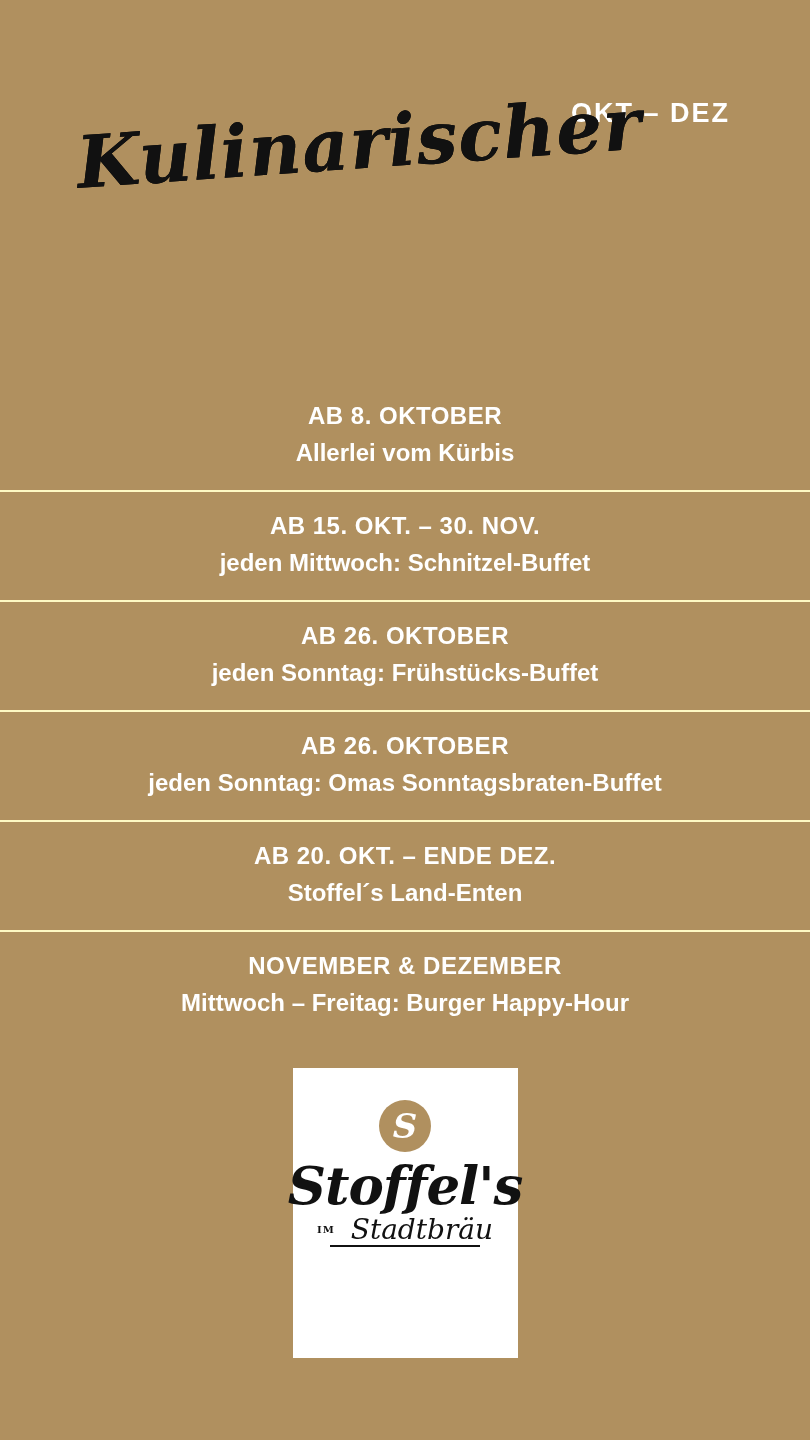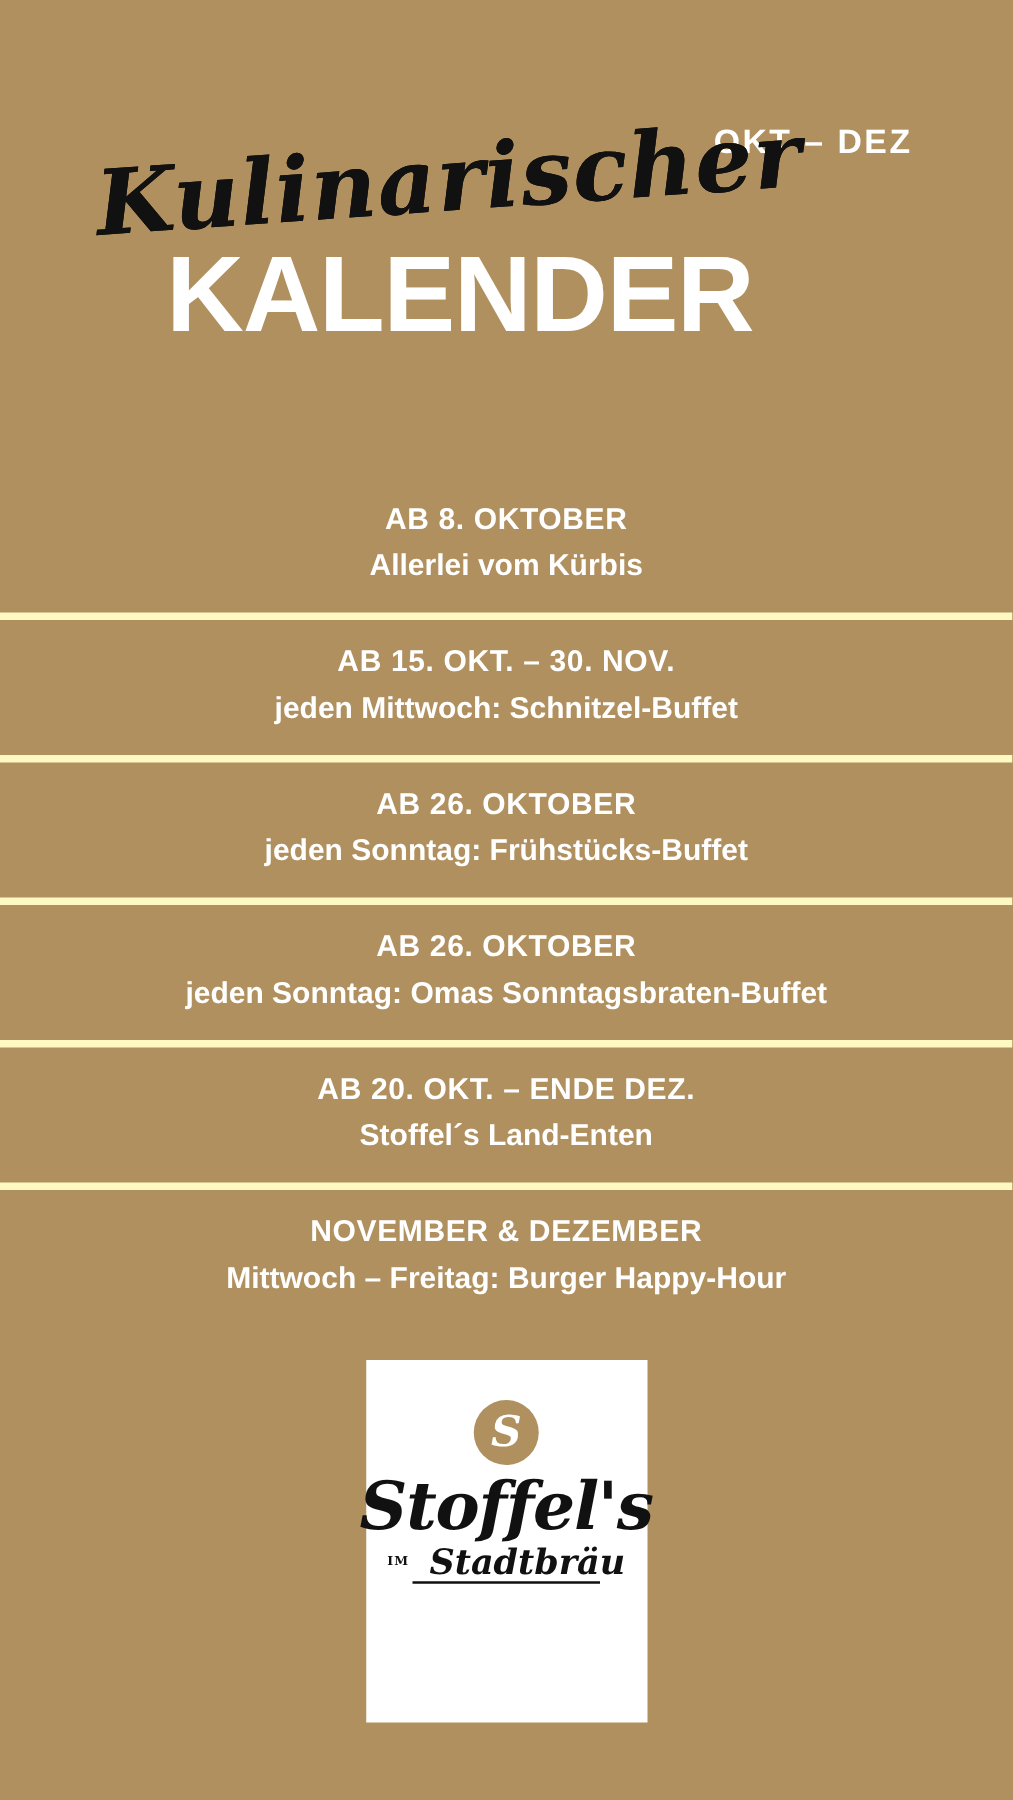--- a/index.html
+++ b/index.html
@@ -60,21 +60,21 @@
   .events {
     flex:0 0 auto;
     margin-top:52px;
   }
   .event {
     text-align:center;
     padding:18px 20px 20px 20px;
     color:#ffffff;
   }
   .event + .event {
-    border-top:6px solid #fef9c3;
+    border-top:2px solid #fef9c3;
   }
   .event .date {
     font-size:24px;
     font-weight:bold;
     letter-spacing:0.5px;
     line-height:1.35;
   }
   .event .desc {
     font-size:24px;
     font-weight:bold;
@@ -132,42 +132,41 @@
     color:#111;
     font-family:"DejaVu Serif", serif;
     font-size:10px;
     font-weight:bold;
     letter-spacing:1px;
   }
   .logo-sub {
     color:#111111;
     font-family:"DejaVu Serif", serif;
     font-style:italic;
-    font-weight:bold;
+    font-weight:normal;
     font-size:28px;
     letter-spacing:0px;
     line-height:1;
     text-align:center;
   }
   .logo-rule {
     width:150px;
     height:2px;
     background:#111;
     margin-top:1px;
   }
 </style>
 </head>
 <body>
 
 <div class="poster">
 
   <div class="header">
     <div class="season">OKT – DEZ</div>
     <div class="script-title">Kulinarischer</div>
-    <div class="main-title">KALENDER</div>
   </div>
 
   <div class="events">
 
     <div class="event">
       <div class="date">AB 8. OKTOBER</div>
       <div class="desc">Allerlei vom Kürbis</div>
     </div>
 
     <div class="event">

